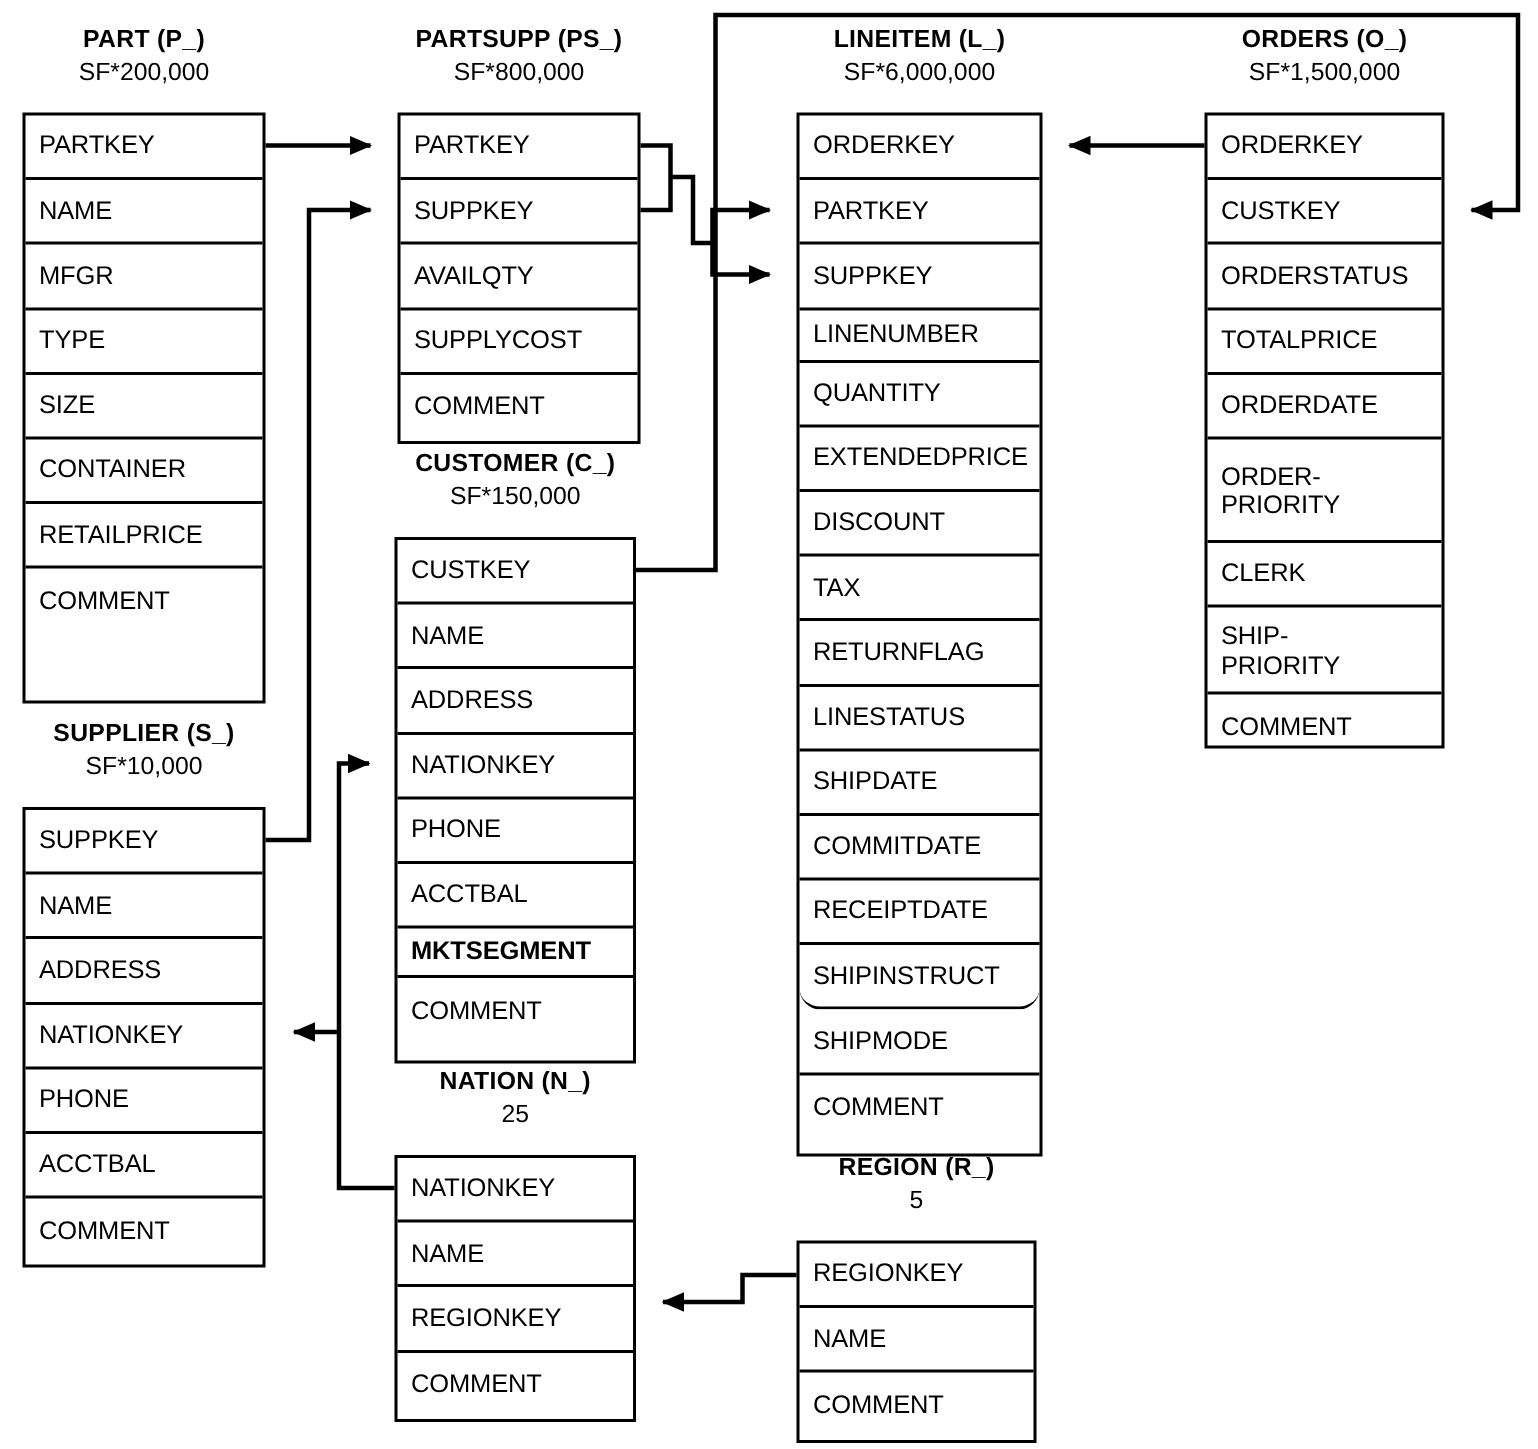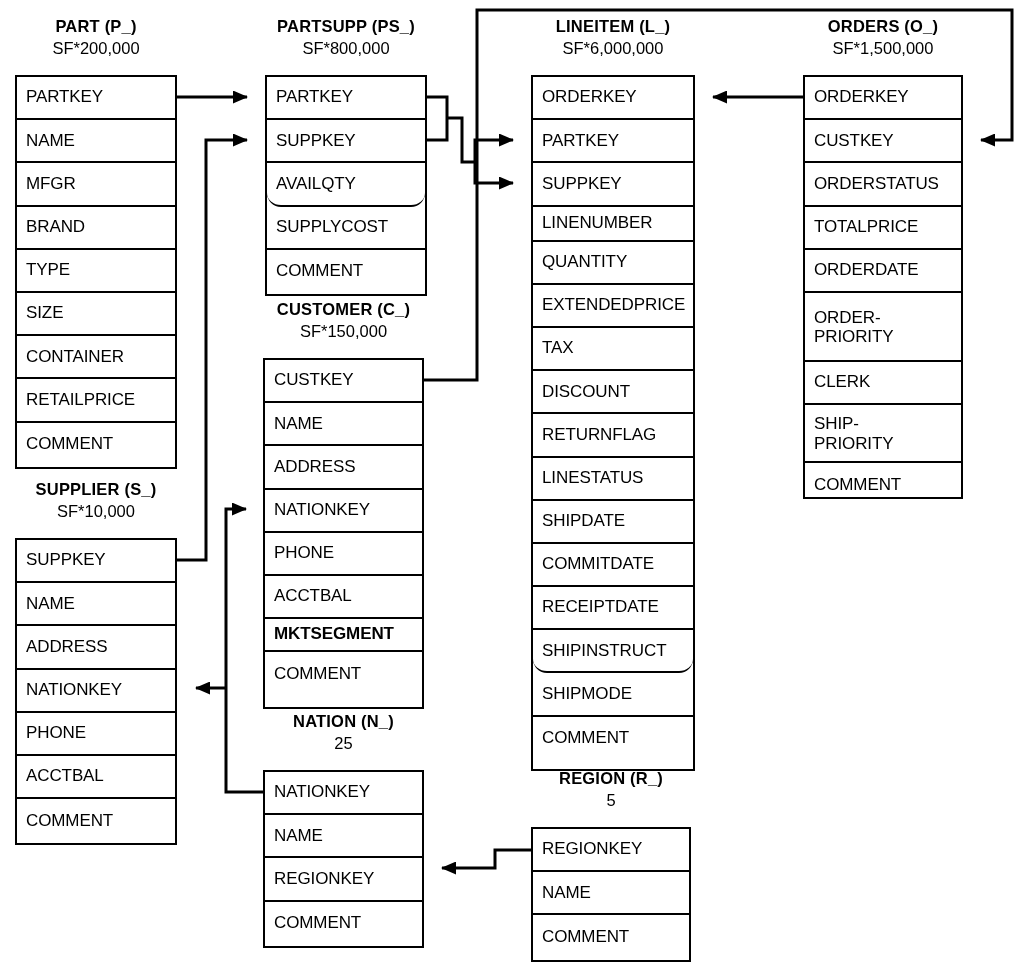--- a/index.html
+++ b/index.html
@@ -55,51 +55,50 @@
 <div id="canvas">
 
 <div class="entity" style="left: -25px; top: 17px; width: 242px;">
       <div class="ent-title" style="top: 0px;">PART (P_)</div>
       <div class="ent-card" style="top: 22px;">SF*200,000</div>
     </div>
     <div class="ent-box" style="left: 15px; top: 75px; width: 162px; height: 393.8px;">
       <div class="field" style="height: 43.2px;">PARTKEY</div>
       <div class="field" style="height: 43.2px;">NAME</div>
       <div class="field" style="height: 43.2px;">MFGR</div>
-      <div class="field" style="height: 43.2px;">BRAND</div>
       <div class="field" style="height: 43.2px;">TYPE</div>
       <div class="field" style="height: 43.2px;">SIZE</div>
       <div class="field" style="height: 43.2px;">CONTAINER</div>
       <div class="field" style="height: 43.2px;">RETAILPRICE</div>
       <div class="field" style="height: 43.2px;">COMMENT</div>
     </div>
     <div class="entity" style="left: 225px; top: 17px; width: 242px;">
       <div class="ent-title" style="top: 0px;">PARTSUPP (PS_)</div>
       <div class="ent-card" style="top: 22px;">SF*800,000</div>
     </div>
     <div class="ent-box" style="left: 265px; top: 75px; width: 162px; height: 221px;">
       <div class="field" style="height: 43.2px;">PARTKEY</div>
       <div class="field" style="height: 43.2px;">SUPPKEY</div>
-      <div class="field" style="height: 43.2px; border-radius: 14px;">AVAILQTY</div>
+      <div class="field" style="height: 43.2px;">AVAILQTY</div>
       <div class="field" style="height: 43.2px;">SUPPLYCOST</div>
       <div class="field" style="height: 43.2px;">COMMENT</div>
     </div>
     <div class="entity" style="left: 491px; top: 17px; width: 244px;">
       <div class="ent-title" style="top: 0px;">LINEITEM (L_)</div>
       <div class="ent-card" style="top: 22px;">SF*6,000,000</div>
     </div>
     <div class="ent-box" style="left: 531px; top: 75px; width: 164px; height: 696.2px;">
       <div class="field" style="height: 43.2px;">ORDERKEY</div>
       <div class="field" style="height: 43.2px;">PARTKEY</div>
       <div class="field" style="height: 43.2px;">SUPPKEY</div>
       <div class="field" style="height: 35px;">LINENUMBER</div>
       <div class="field" style="height: 43.2px;">QUANTITY</div>
       <div class="field" style="height: 43.2px;">EXTENDEDPRICE</div>
+      <div class="field" style="height: 43.2px;">DISCOUNT</div>
       <div class="field" style="height: 43.2px;">TAX</div>
-      <div class="field" style="height: 43.2px;">DISCOUNT</div>
       <div class="field" style="height: 43.2px;">RETURNFLAG</div>
       <div class="field" style="height: 43.2px;">LINESTATUS</div>
       <div class="field" style="height: 43.2px;">SHIPDATE</div>
       <div class="field" style="height: 43.2px;">COMMITDATE</div>
       <div class="field" style="height: 43.2px;">RECEIPTDATE</div>
       <div class="field" style="height: 43.2px; border-radius: 14px;">SHIPINSTRUCT</div>
       <div class="field" style="height: 43.2px;">SHIPMODE</div>
       <div class="field" style="height: 43.2px;">COMMENT</div>
     </div>
     <div class="entity" style="left: 763px; top: 17px; width: 240px;">

